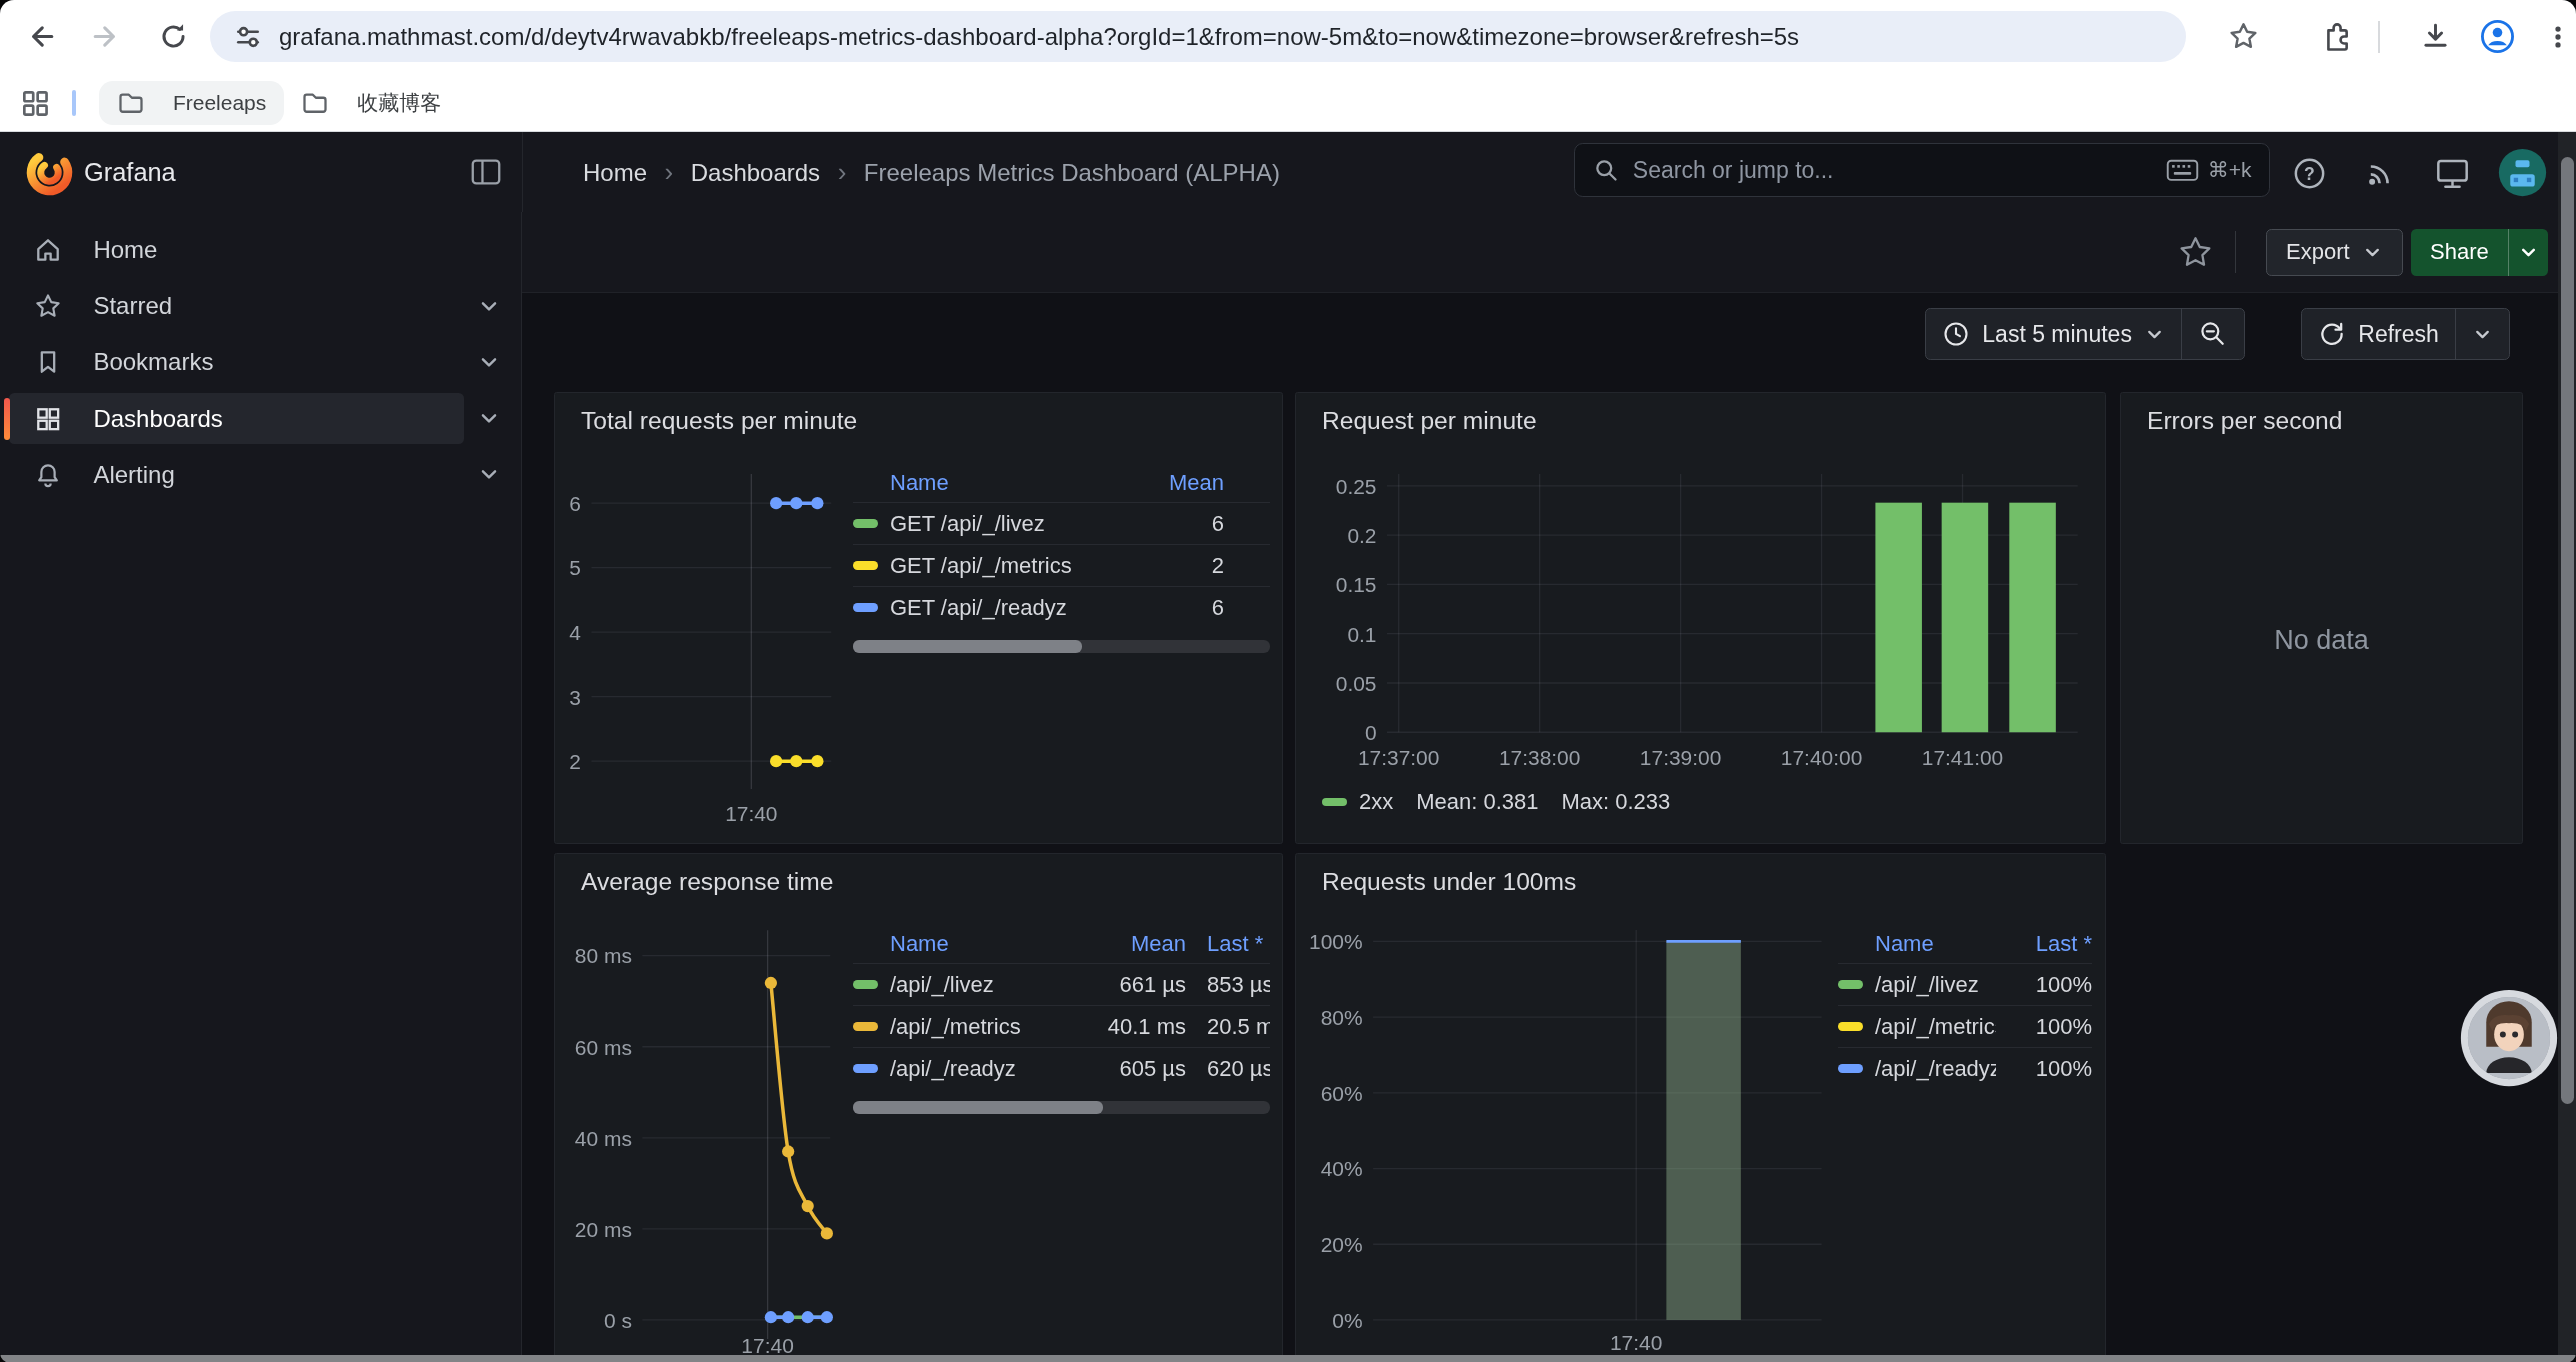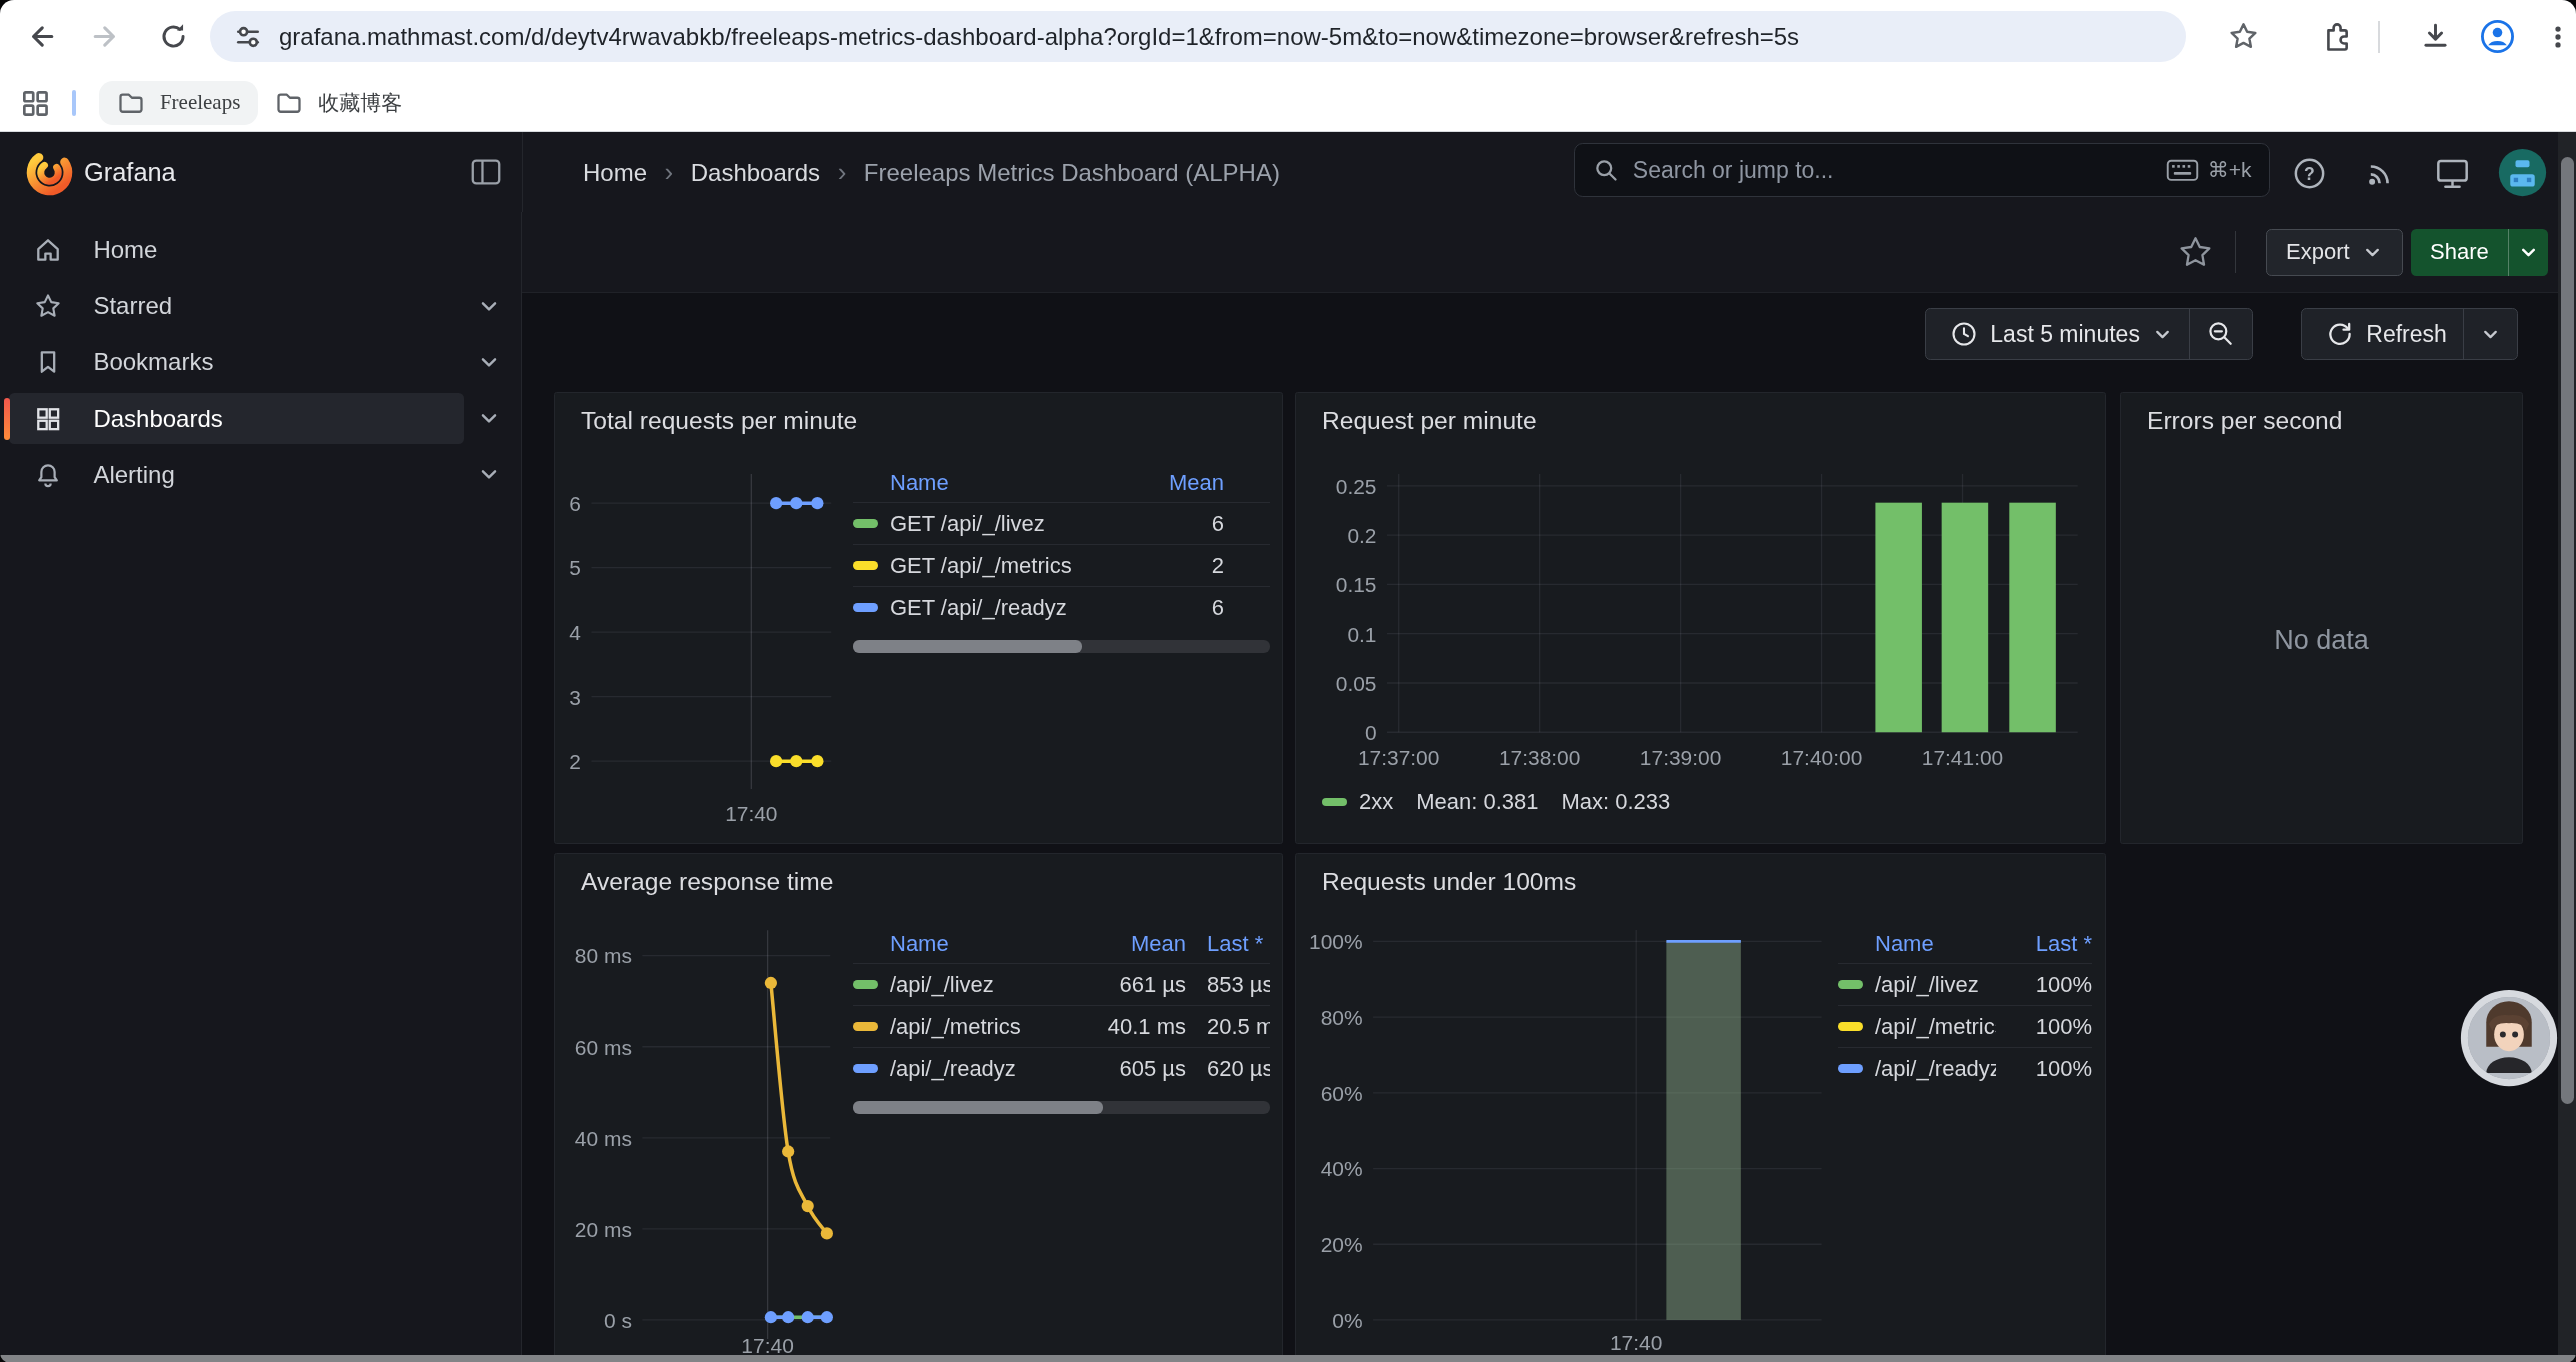--- a/index.html
+++ b/index.html
@@ -7,21 +7,21 @@
   .window{position:relative;width:2576px;height:1363px;border-radius:14px 14px 10.5px 10.5px;overflow:hidden;background:#101116;}
   svg{display:block}
 
   
   .toolbar{position:absolute;left:0;top:0;width:2576px;height:74px;background:#ffffff;}
   .tb-btn{position:absolute;top:12.3px;width:49px;height:49px;border-radius:50%;display:flex;align-items:center;justify-content:center;}
   .urlpill{position:absolute;left:210px;top:11.4px;width:1976px;height:51px;border-radius:25.4px;background:#E9EEF8;display:flex;align-items:center;}
   .url-text{font-size:24px;color:#1F2329;white-space:nowrap;overflow:hidden;}
   .bookbar{position:absolute;left:0;top:74px;width:2576px;height:58px;background:#ffffff;border-bottom:0.9px solid #D8DBDE;display:flex;align-items:center;padding-left:19px;box-sizing:border-box;}
   .bm-sep{width:4.4px;height:26px;border-radius:2.6px;background:#A8C7FA;margin:0 23px 0 21px;}
-  .bm-chip{display:flex;align-items:center;gap:15px;height:44px;padding:0 17.5px;border-radius:14px;font-size:21px;color:#3D4043;font-family:Liberation Serif, serif;}
+  .bm-chip{display:flex;align-items:center;gap:28px;height:44px;padding:0 17.5px;border-radius:14px;font-size:21px;color:#3D4043;}
   .bm-chip.first{background:#F1F3F4;}
 
   
   .gheader{position:absolute;left:0;top:132px;width:2576px;height:81px;background:#16171D;border-bottom:1.3px solid #24262C;box-sizing:border-box;}
   .gh-divider{position:absolute;left:522px;top:0;bottom:0;width:1.3px;background:#24262C;}
   .brand{position:absolute;left:84px;top:0;height:81px;display:flex;align-items:center;font-size:25.4px;font-weight:500;color:#E8E9EC;}
   .crumbs{position:absolute;left:583px;top:0;height:81px;display:flex;align-items:center;gap:17.5px;font-size:24px;}
   .crumb{color:#D9DBDF;} .crumb.current{color:#9BA1AB;} .crumb-sep{color:#70757E;font-size:26px;}
   .searchbox{position:absolute;left:1574px;top:11.4px;width:696px;height:54px;border-radius:8.8px;background:#0F1116;border:1.3px solid #2F333B;display:flex;align-items:center;box-sizing:border-box;padding:0 17.5px;}
   .searchbox input{flex:1;background:transparent;border:none;outline:none;font-size:23px;color:#C9CDD4;margin-left:12.3px;font-family:inherit;}
@@ -37,21 +37,21 @@
 
   .subheader{position:absolute;left:522px;top:212px;width:2054px;height:81px;background:#16171D;border-bottom:1.3px solid #202228;box-sizing:border-box;}
   .sh-star{position:absolute;left:1654px;top:21px;width:39px;height:39px;}
   .sh-div{position:absolute;left:1713px;top:19px;width:1.3px;height:42px;background:#33363C;}
   .btn-export{position:absolute;left:1744px;top:16.7px;height:47px;padding:0 19px;border-radius:5.3px;background:#22252B;border:1.3px solid #464A51;display:flex;align-items:center;gap:12.3px;font-size:22px;font-weight:500;color:#E4E5E8;box-sizing:border-box;}
   .btn-share{position:absolute;left:1889px;top:16.7px;height:47px;border-radius:5.3px;background:#14532d;display:flex;align-items:stretch;color:#fff;font-size:22px;font-weight:500;}
   .share-main{display:flex;align-items:center;padding:0 19px;}
   .share-caret{display:flex;align-items:center;justify-content:center;width:39px;border-left:1.3px solid rgba(255,255,255,0.28);}
 
   .canvas{position:absolute;left:522px;top:293px;width:2054px;height:1070px;background:#101116;}
-  .btn-group{position:absolute;display:flex;align-items:center;background:#1F2228;border:1.3px solid #3A3E46;border-radius:5.3px;height:52px;color:#E6E7EA;font-size:23px;font-weight:500;box-sizing:border-box;padding-left:8px;}
+  .btn-group{position:absolute;display:flex;align-items:center;background:#1F2228;border:1.3px solid #3A3E46;border-radius:5.3px;height:52px;color:#E6E7EA;font-size:23px;font-weight:500;box-sizing:border-box;}
   .bg-div{width:1.3px;align-self:stretch;background:#3A3E46;}
   .seg{display:flex;align-items:center;gap:12.3px;padding:0 16px;height:100%;}
 
   
   .panel{position:absolute;background:#181B1F;border:1.3px solid #23262C;border-radius:2.6px;box-sizing:border-box;}
   .panel-title{position:absolute;left:26px;top:14px;font-size:24.6px;font-weight:500;color:#DCDDE1;white-space:nowrap;}
   .chart{position:absolute;left:0;top:0;width:100%;height:100%;}
   .nodata{position:absolute;inset:0;display:flex;align-items:center;justify-content:center;padding-top:44px;font-size:27px;color:#8F96A0;}
 
   .legend{position:absolute;font-size:22px;color:#D6D8DD;}

